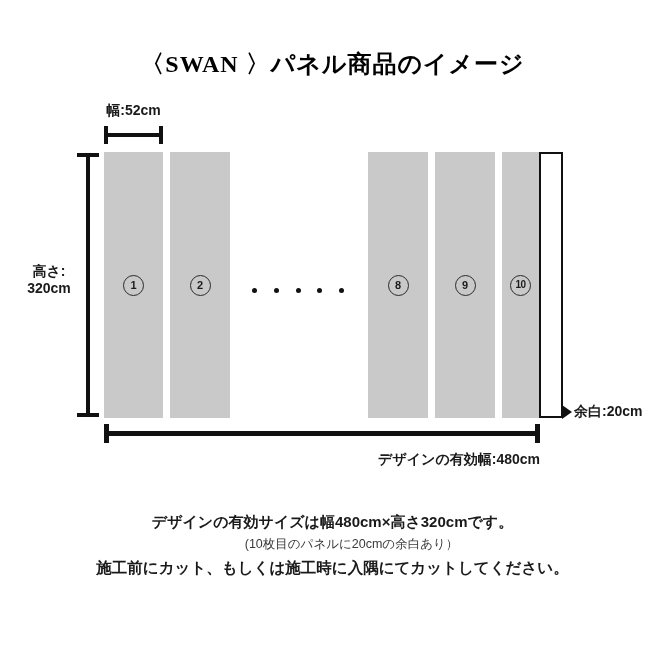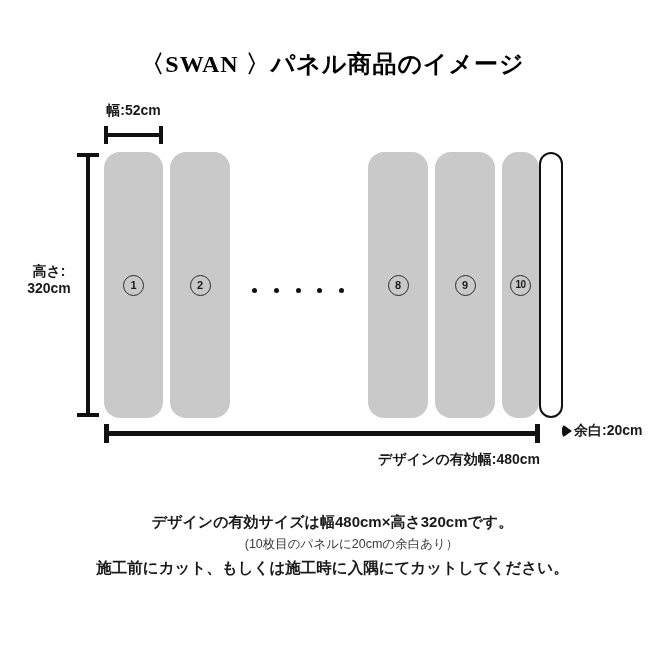--- a/index.html
+++ b/index.html
@@ -1,21 +1,21 @@
 <!DOCTYPE html>
 <html style="--panel-fill: #c9c9c9; --line-color: #111111;"><head>
 <meta charset="utf-8">
 <style>
   :root{
     --panel-fill:#c9c9c9;
     --line-color:#111111;
     --text-color:#1a1a1a;
     --note-sub-color:#3a3a3a;
   }
-  *{margin:0;padding:0;box-sizing:border-box;border-radius:16px;}
+  *{margin:0;padding:0;box-sizing:border-box;}
   html,body{background:#ffffff;}
   .canvas{
     position:relative;
     width:665px;height:665px;
     background:#ffffff;
     font-family:"Liberation Sans","DejaVu Sans",sans-serif;
     color:var(--text-color);
     overflow:hidden;
   }
   .title{
@@ -52,21 +52,21 @@
   .height-label{
     position:absolute;left:16px;top:263px;width:66px;
     text-align:center;font-size:14px;font-weight:bold;line-height:17px;
   }
   .height-label span{display:block;}
   .design-width-label{
     position:absolute;left:104px;top:451px;width:436px;
     text-align:right;font-size:14px;font-weight:bold;
   }
   .margin-label{
-    position:absolute;left:562px;top:422px;
+    position:absolute;left:562px;top:403px;
     display:flex;align-items:center;
     font-size:14px;font-weight:bold;white-space:nowrap;
   }
   .tri{
     width:0;height:0;display:inline-block;
     border-left:10px solid var(--line-color);
     border-top:7px solid transparent;
     border-bottom:7px solid transparent;
     margin-right:2px;
   }

